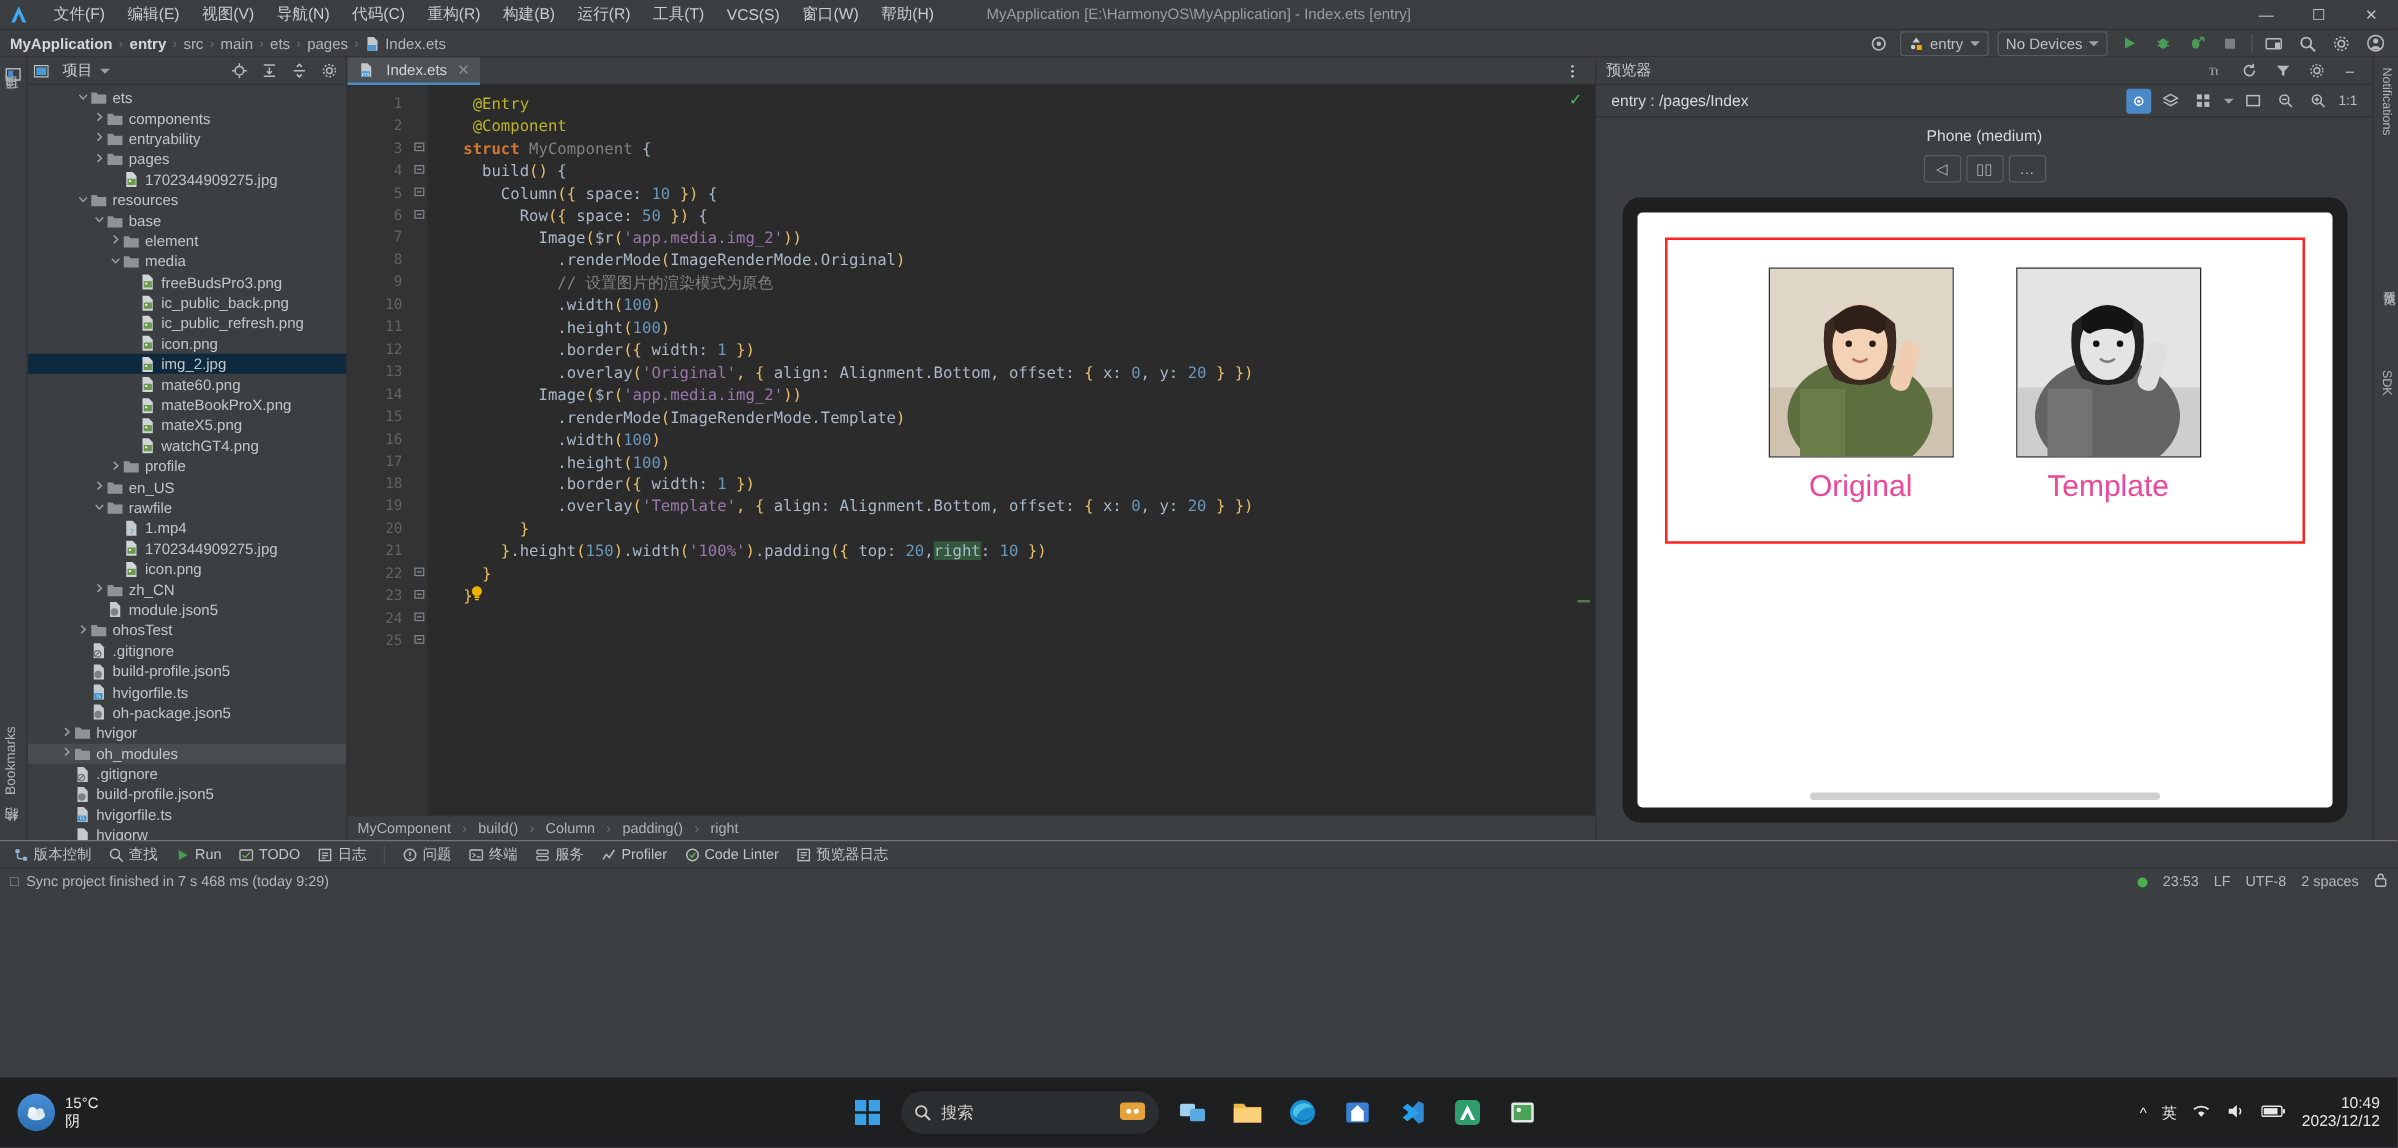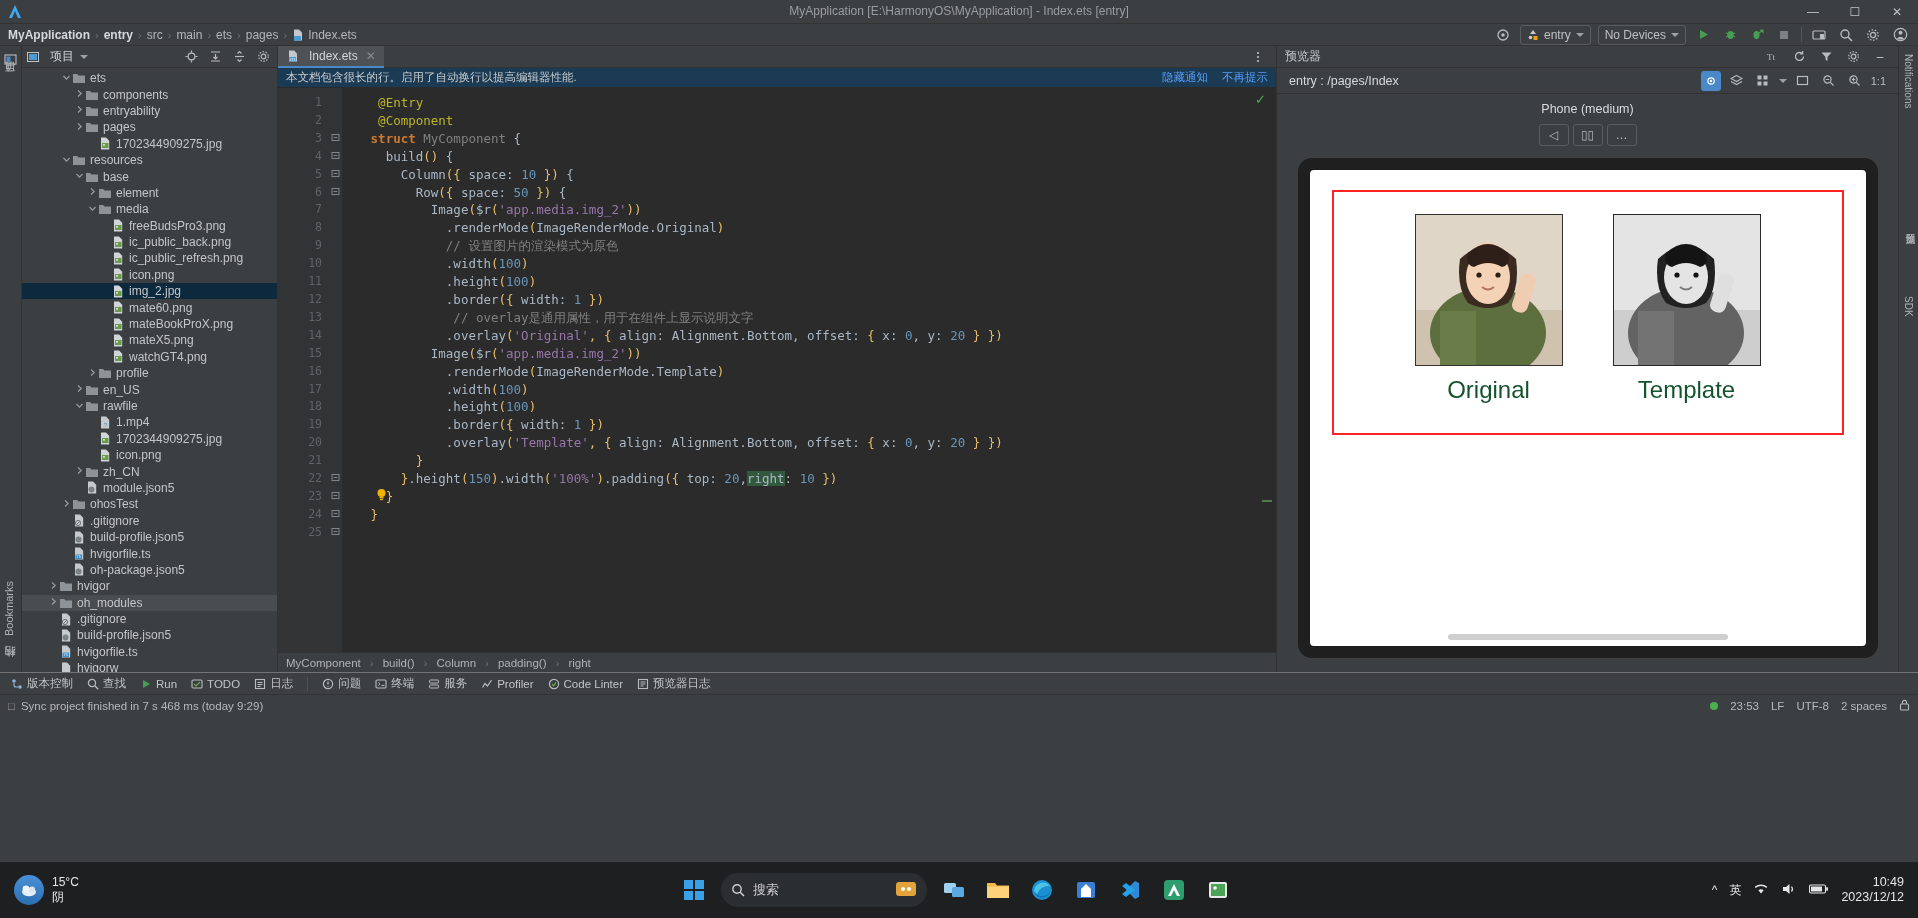--- a/index.html
+++ b/index.html
@@ -101,21 +101,21 @@
   .pv-btn { width:30px;height:22px;border:1px solid #5a5d5f;border-radius:3px;display:flex;
     align-items:center;justify-content:center;color:#b6b9bb;font-size:12px; }
   .phone { width:580px; height:500px; background:#1f1f1f; border-radius:14px; padding:12px;
     display:flex; flex-direction:column; }
   .screen { flex:1; background:#ffffff; border-radius:4px; position:relative; overflow:hidden; padding:10px; }
   .redbox { border:2px solid #ff2222; margin:10px 12px 0 12px; height:245px; display:flex;
     flex-direction:column; justify-content:flex-start; padding-top:22px; }
   .imgrow { display:flex; justify-content:center; gap:50px; }
   .imgcell { display:flex; flex-direction:column; align-items:center; }
   .thumb { width:148px; height:152px; border:1px solid #333; position:relative; overflow:hidden; }
-  .caption { font-size:24px; color:#14532d; margin-top:10px; font-family:"Liberation Sans",sans-serif;}
+  .caption { font-size:24px; color:#ec4899; margin-top:10px; font-family:"Liberation Sans",sans-serif;}
   .pv-scroll { height:6px; background:#cfcfcf; border-radius:3px; width:280px; margin:0 auto; }
 
   
   .rightrail { width:20px; background:#3c3f41; border-left:1px solid #323232; position:relative;}
   .rr-lbl{ position:absolute; font-size:10px; color:#b0b3b5; writing-mode:vertical-rl; white-space:nowrap;}
 
   
   .toolbar-bottom { display:flex; align-items:center; height:22px; background:#3c3f41;
     border-top:1px solid #737373; padding-left:4px; gap:2px; font-size:11.5px; }
   .tw { display:flex; align-items:center; gap:4px; padding:2px 7px; color:#c1c4c6; }
@@ -145,20 +145,34 @@
 <body>
 
 <div class="app">
 
   <div class="titlebar">
     <div class="logo">
       <svg width="18" height="18" viewBox="0 0 18 18">
         <path d="M9 2 L15 15 L12 15 L9 8 L6 15 L3 15 Z" fill="#3fa9f5"></path>
       </svg>
     </div>
+    <div class="menu" id="menubar">
+        <div class="menu-item">文件(F)</div>
+        <div class="menu-item">编辑(E)</div>
+        <div class="menu-item">视图(V)</div>
+        <div class="menu-item">导航(N)</div>
+        <div class="menu-item">代码(C)</div>
+        <div class="menu-item">重构(R)</div>
+        <div class="menu-item">构建(B)</div>
+        <div class="menu-item">运行(R)</div>
+        <div class="menu-item">工具(T)</div>
+        <div class="menu-item">VCS(S)</div>
+        <div class="menu-item">窗口(W)</div>
+        <div class="menu-item">帮助(H)</div>
+      </div>
     <div class="win-title">MyApplication [E:\HarmonyOS\MyApplication] - Index.ets [entry]</div>
     <div class="win-ctl">
       <div class="win-btn">—</div>
       <div class="win-btn">☐</div>
       <div class="win-btn close">✕</div>
     </div>
   </div>
 
   <div class="navbar">
     <div id="crumbs" style="display:flex;align-items:center;">
@@ -759,27 +773,20 @@
           <span class="x">✕</span>
         </div>
         <div class="tabstrip-right">
           <span class="tb-icon">
             <svg width="12" height="12" viewBox="0 0 12 12">
                 <circle cx="6" cy="2" r="1.1" fill="#b9bcbe"></circle>
                 <circle cx="6" cy="6" r="1.1" fill="#b9bcbe"></circle>
                 <circle cx="6" cy="10" r="1.1" fill="#b9bcbe"></circle>
               </svg>
           </span>
-        </div>
-      </div>
-      <div class="notifbar">
-        <span>本文档包含很长的行。启用了自动换行以提高编辑器性能.</span>
-        <div class="notif-links">
-          <span class="notif-link">隐藏通知</span>
-          <span class="notif-link">不再提示</span>
         </div>
       </div>
       <div class="codewrap">
         <div class="gutter" id="gutter">
             <div class="gnum">1</div>
             <div class="gnum">2</div>
             <div class="gnum">3</div>
             <div class="gnum">4</div>
             <div class="gnum">5</div>
             <div class="gnum">6</div>
@@ -860,21 +867,20 @@
             <div class="cline"><span class="pn">   </span><span class="kw">struct </span><span class="com">MyComponent</span><span class="pn"> {</span></div>
             <div class="cline"><span class="pn">     </span><span class="pn">build</span><span class="pl">()</span><span class="pn"> {</span></div>
             <div class="cline"><span class="pn">       </span><span class="cls">Column</span><span class="pl">({</span><span class="pn"> space: </span><span class="num">10</span><span class="pl"> }</span><span class="pl">)</span><span class="pn"> {</span></div>
             <div class="cline"><span class="pn">         </span><span class="cls">Row</span><span class="pl">({</span><span class="pn"> space: </span><span class="num">50</span><span class="pl"> }</span><span class="pl">)</span><span class="pn"> {</span></div>
             <div class="cline"><span class="pn">           </span><span class="cls">Image</span><span class="pl">(</span><span class="pn">$r</span><span class="pl">(</span><span class="meth">'app.media.img_2'</span><span class="pl">))</span></div>
             <div class="cline"><span class="pn">             </span><span class="pn">.renderMode</span><span class="pl">(</span><span class="pn">ImageRenderMode.Original</span><span class="pl">)</span></div>
             <div class="cline"><span class="pn">             </span><span class="com">// 设置图片的渲染模式为原色</span></div>
             <div class="cline"><span class="pn">             </span><span class="pn">.width</span><span class="pl">(</span><span class="num">100</span><span class="pl">)</span></div>
             <div class="cline"><span class="pn">             </span><span class="pn">.height</span><span class="pl">(</span><span class="num">100</span><span class="pl">)</span></div>
             <div class="cline"><span class="pn">             </span><span class="pn">.border</span><span class="pl">({</span><span class="pn"> width: </span><span class="num">1</span><span class="pl"> }</span><span class="pl">)</span></div>
-            <div class="cline"><span class="pn">              </span><span class="com">// overlay是通用属性，用于在组件上显示说明文字</span></div>
             <div class="cline"><span class="pn">             </span><span class="pn">.overlay</span><span class="pl">(</span><span class="meth">'Original'</span><span class="pl">, {</span><span class="pn"> align: Alignment.Bottom, offset: </span><span class="pl">{</span><span class="pn"> x: </span><span class="num">0</span><span class="pn">, y: </span><span class="num">20</span><span class="pl"> } }</span><span class="pl">)</span></div>
             <div class="cline"><span class="pn">           </span><span class="cls">Image</span><span class="pl">(</span><span class="pn">$r</span><span class="pl">(</span><span class="meth">'app.media.img_2'</span><span class="pl">))</span></div>
             <div class="cline"><span class="pn">             </span><span class="pn">.renderMode</span><span class="pl">(</span><span class="pn">ImageRenderMode.Template</span><span class="pl">)</span></div>
             <div class="cline"><span class="pn">             </span><span class="pn">.width</span><span class="pl">(</span><span class="num">100</span><span class="pl">)</span></div>
             <div class="cline"><span class="pn">             </span><span class="pn">.height</span><span class="pl">(</span><span class="num">100</span><span class="pl">)</span></div>
             <div class="cline"><span class="pn">             </span><span class="pn">.border</span><span class="pl">({</span><span class="pn"> width: </span><span class="num">1</span><span class="pl"> }</span><span class="pl">)</span></div>
             <div class="cline"><span class="pn">             </span><span class="pn">.overlay</span><span class="pl">(</span><span class="meth">'Template'</span><span class="pl">, {</span><span class="pn"> align: Alignment.Bottom, offset: </span><span class="pl">{</span><span class="pn"> x: </span><span class="num">0</span><span class="pn">, y: </span><span class="num">20</span><span class="pl"> } }</span><span class="pl">)</span></div>
             <div class="cline"><span class="pn">         </span><span class="pl">}</span></div>
             <span class="bulb" style="top: 399.8px;"><svg width="11" height="13" viewBox="0 0 11 13">
                 <circle cx="5.5" cy="5" r="4" fill="#f0b400"></circle>

